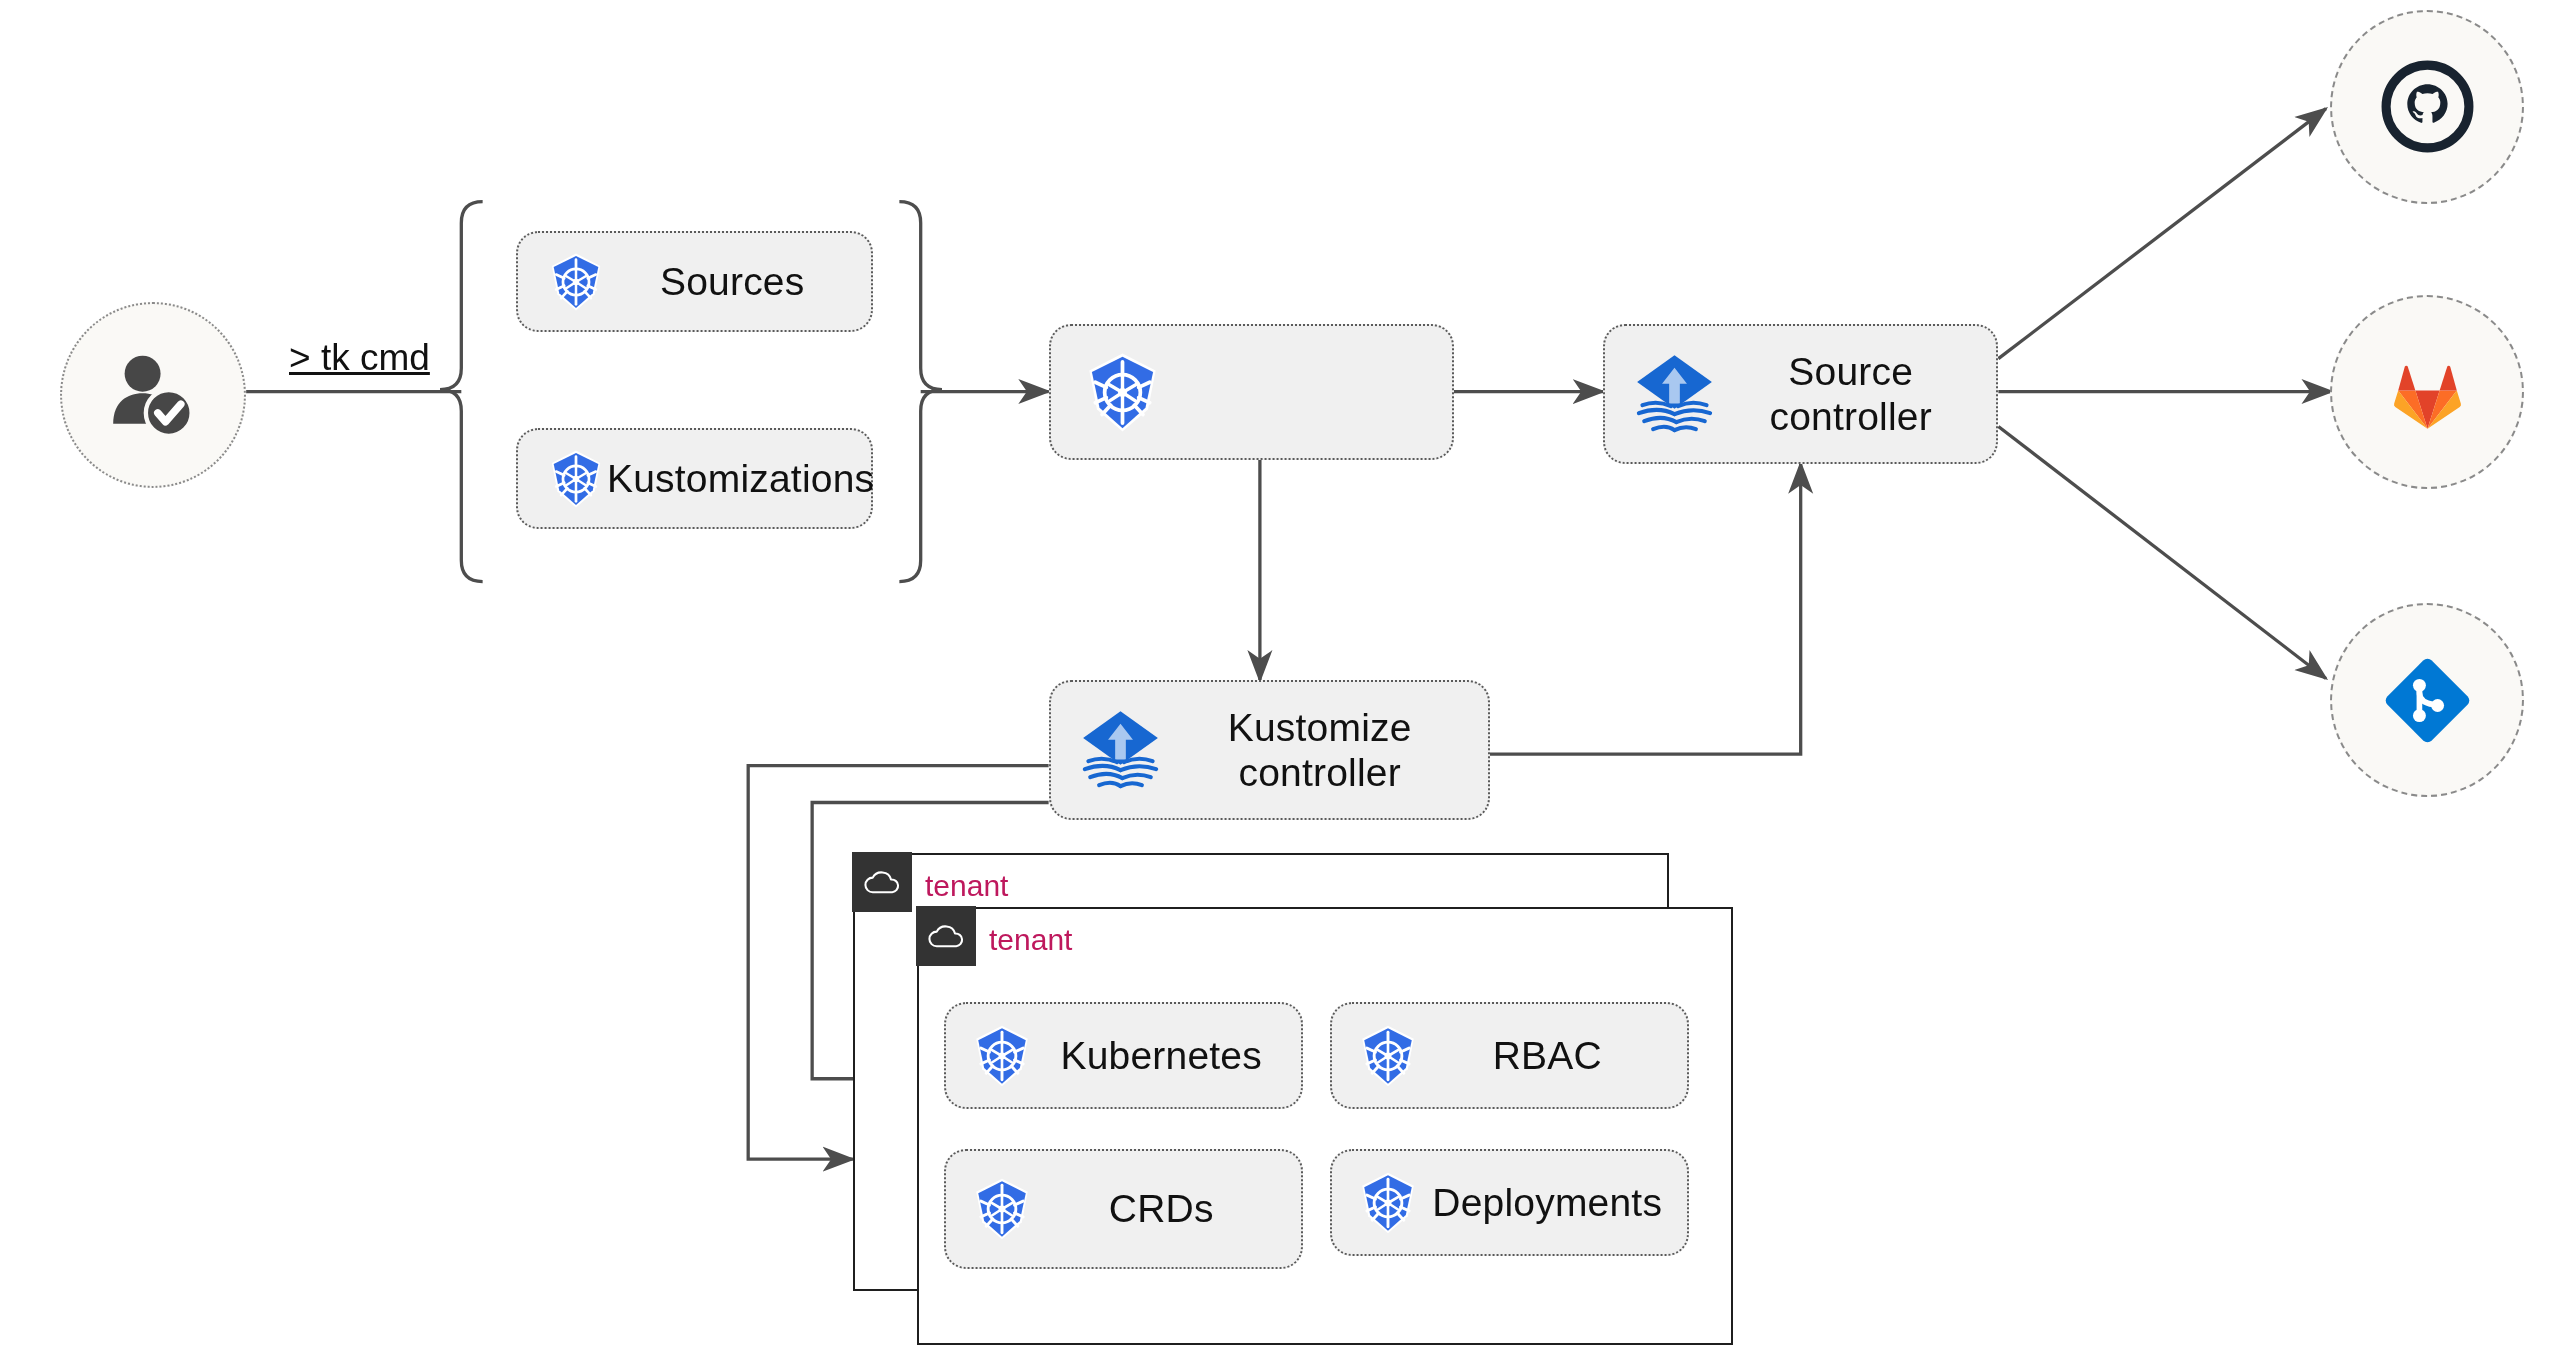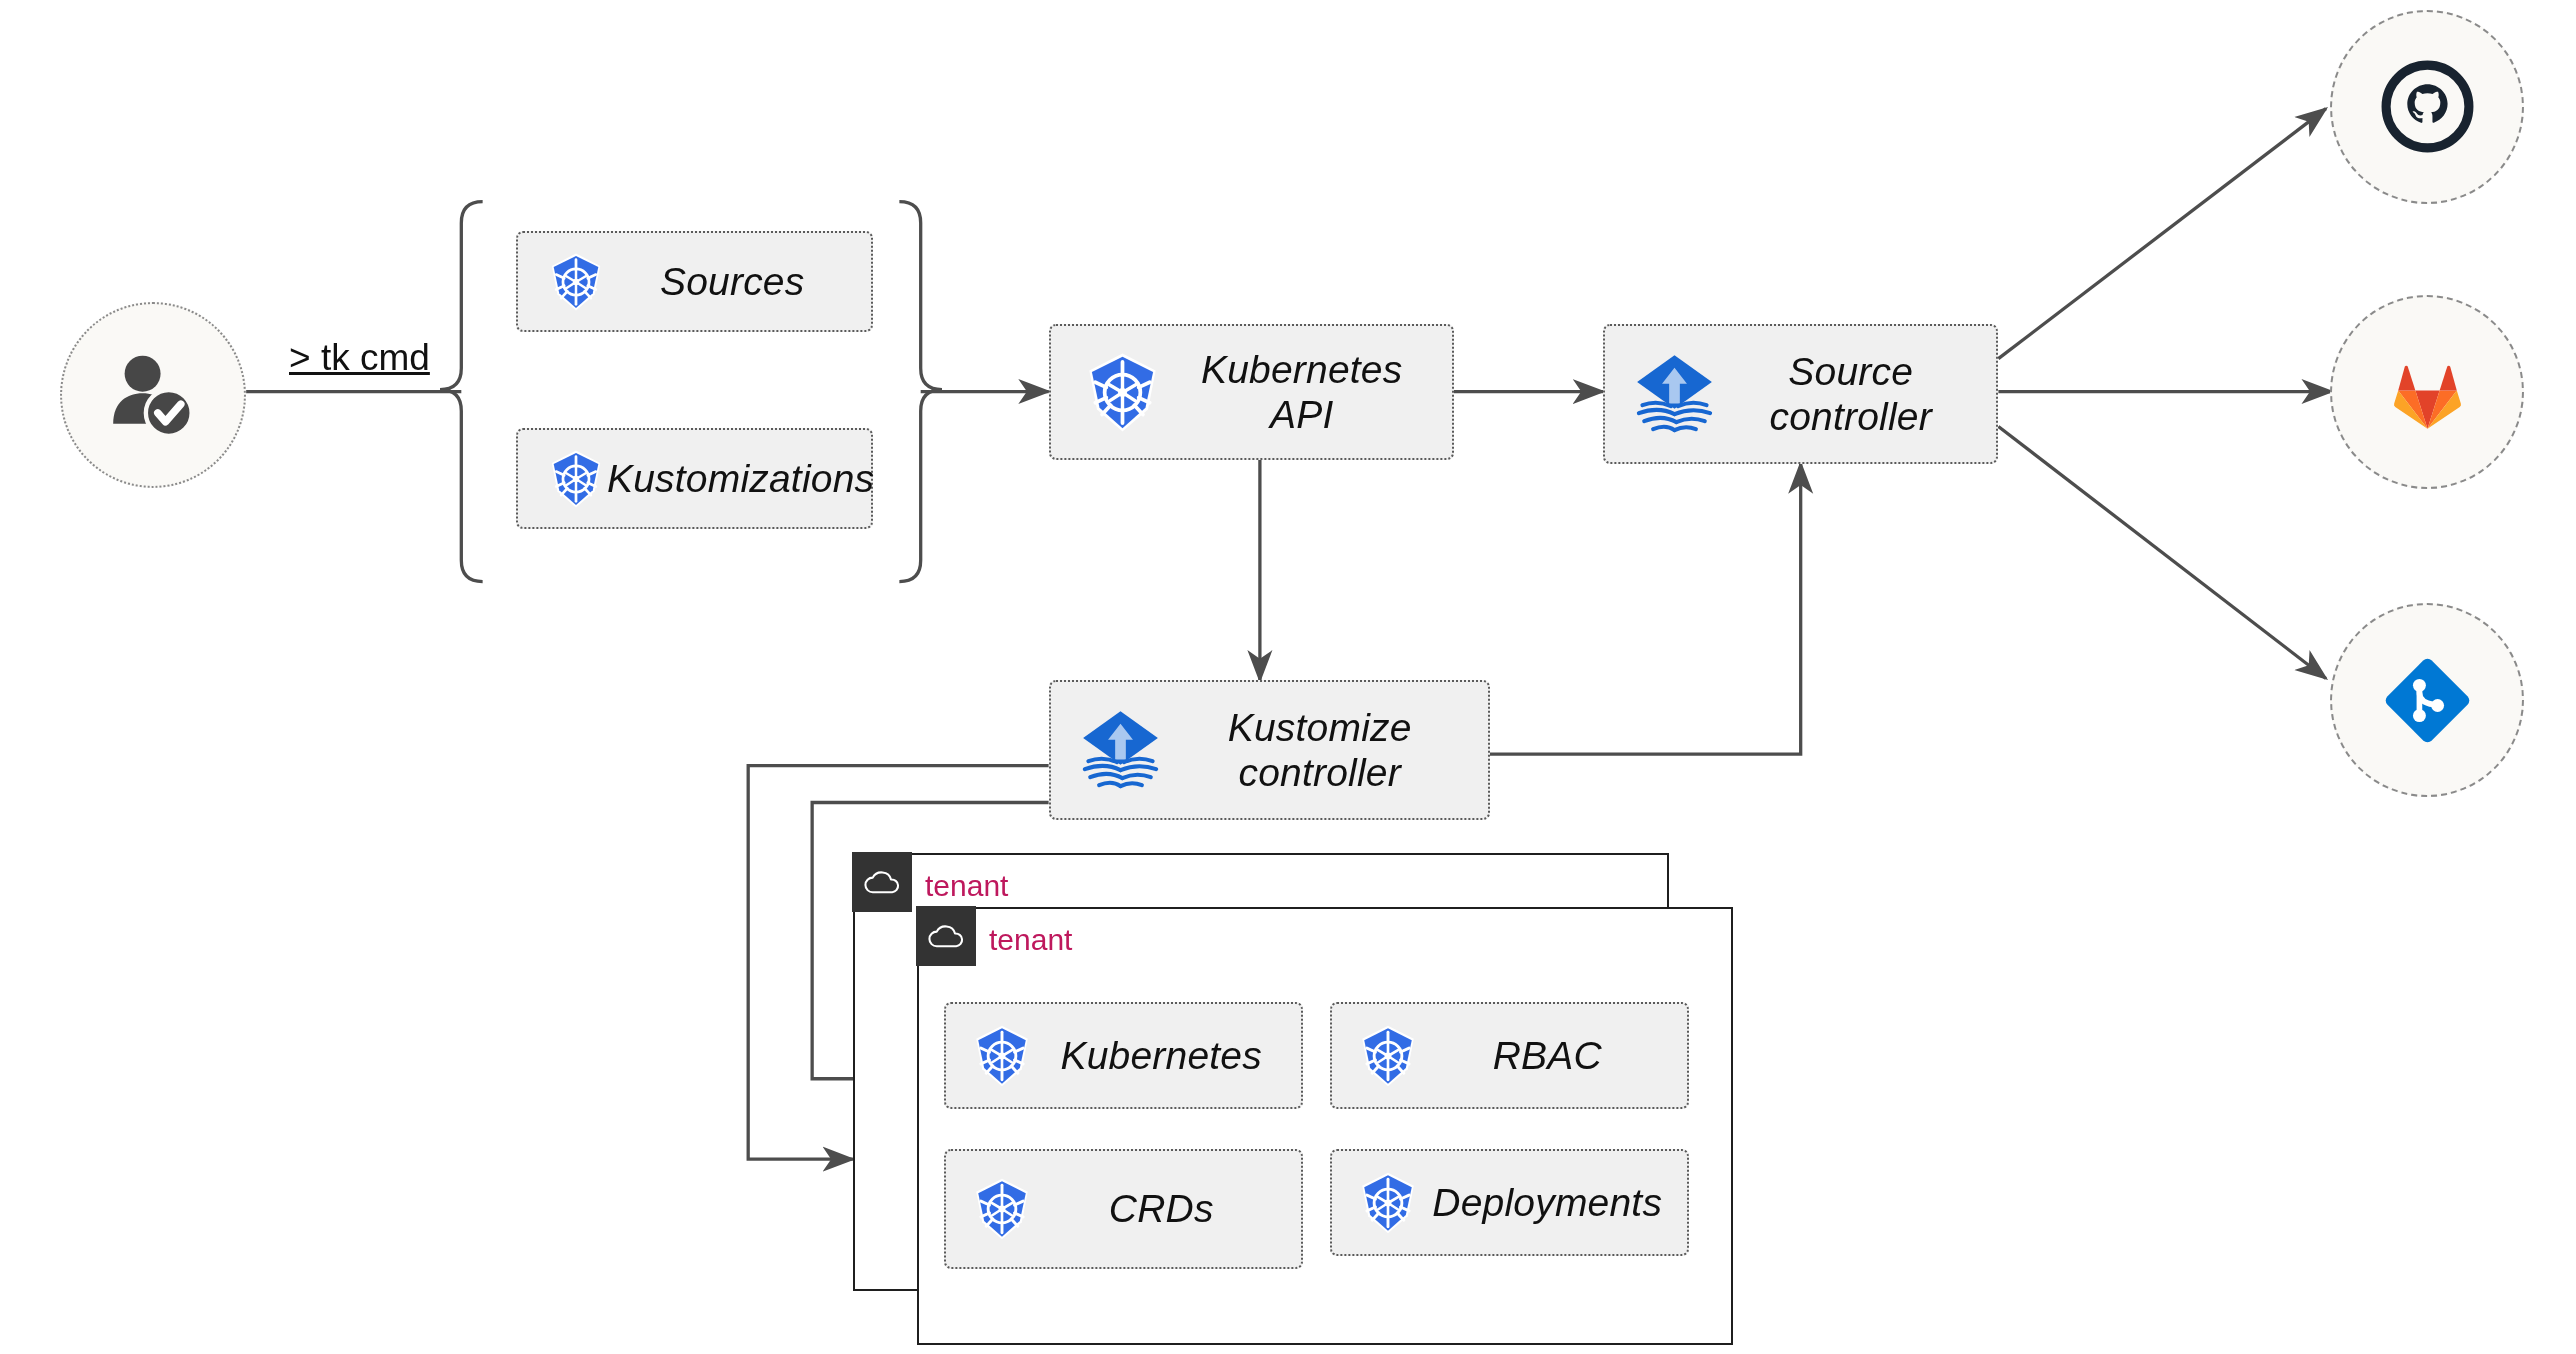--- a/index.html
+++ b/index.html
@@ -7,24 +7,23 @@
     font-family:"Liberation Sans","DejaVu Sans",sans-serif;
     width:2576px;height:1355px;overflow:hidden;
   }
   #stage{position:relative;width:2576px;height:1355px;background:#fff;}
 
   
   .node{
     position:absolute;
     background:#f0f0f0;
     border:2.9px dotted #5a5a5a;
-    border-radius:7px;
+    border-radius:22px;
     display:flex;align-items:center;
     box-sizing:border-box;
-    font-style:italic;
   }
   .node .ico{flex:0 0 auto;display:flex;align-items:center;justify-content:center;}
   .node .lbl{
     flex:1 1 auto;text-align:center;color:#111;
     font-size:39px;line-height:1.16;letter-spacing:0.2px;
     padding-right:13.6px;
   }
   .node .lbl.two{font-size:39px;}
 
   
@@ -191,21 +190,20 @@
           <line x1="50" y1="50" x2="50" y2="31"></line>
           <line x1="50" y1="50" x2="67" y2="40"></line>
           <line x1="50" y1="50" x2="67" y2="61"></line>
           <line x1="50" y1="50" x2="50" y2="70"></line>
           <line x1="50" y1="50" x2="33" y2="61"></line>
           <line x1="50" y1="50" x2="33" y2="40"></line>
         </g>
         <circle cx="50" cy="50" r="5.2" fill="#ffffff"></circle>
       </svg>
     </span>
-    <span class="lbl">Kubernetes API</span>
   </div>
 
   <div class="node" style="left:1603px;top:324px;width:395px;height:140px;">
     <span class="ico" style="margin-left:25px;">
       <svg width="89" height="89" viewBox="0 0 100 100">
         <path d="M50,6 L92,36 L50,66 L8,36 Z" fill="#1767d1"></path>
         <path d="M50,20 L64,38 L56,38 L56,60 L44,60 L44,38 L36,38 Z" fill="#a9c8f0"></path>
         <g stroke="#1767d1" stroke-width="4.6" fill="none" stroke-linecap="round">
           <path d="M14,62 Q30,56 46,63"></path>
           <path d="M54,63 Q70,56 86,62"></path>

